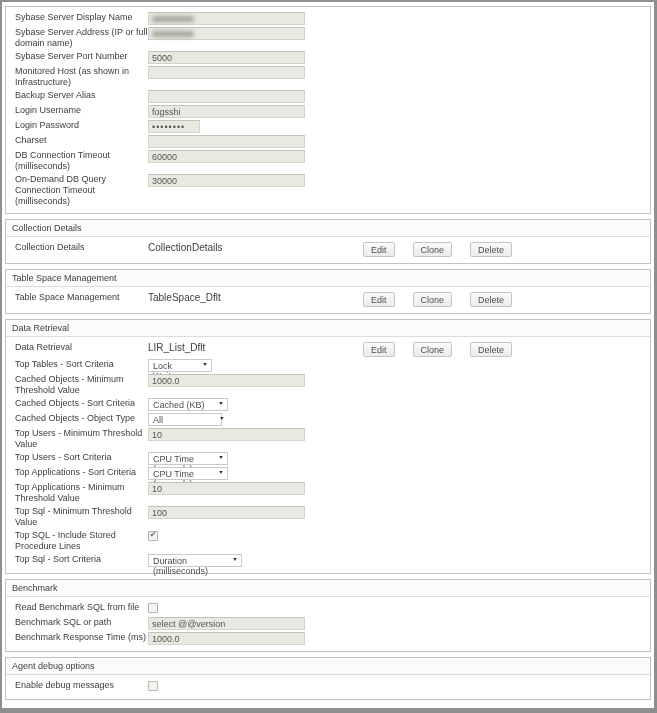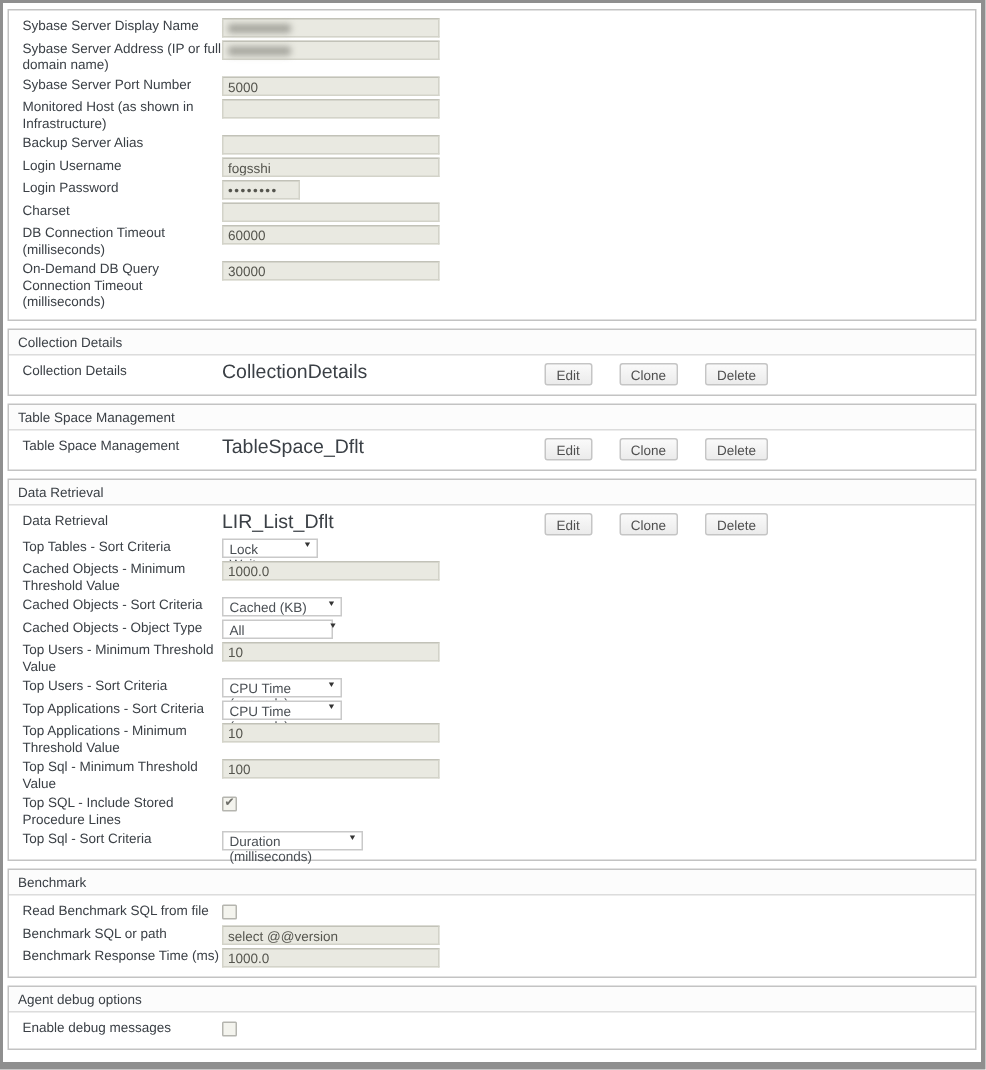--- a/index.html
+++ b/index.html
@@ -15,21 +15,21 @@
     border-bottom:1px solid #dcdcdc;
   }
   .sec-body{padding:3px 0 4px 0}
   .row{display:flex;align-items:flex-start;margin:2px 0;min-height:13px}
   .label{
     flex:none;width:133px;padding-left:9px;font-size:9px;color:#3b4046;
     line-height:11px;
   }
   .ctl{flex:1;display:flex;align-items:flex-start}
   .tin{
-    box-sizing:border-box;width:145px;height:13px;background:#e9e9e1;
+    box-sizing:border-box;width:157px;height:13px;background:#e9e9e1;
     border:1px solid #d3d3c9;border-top-color:#c2c2b8;
     font-size:9px;color:#55554e;padding:0 3px;font-family:inherit;line-height:11px;
   }
   .tin.narrow{width:52px;letter-spacing:1px}
   div.tin{display:flex;align-items:center}
   .smudge{
     display:inline-block;width:42px;height:6px;background:#a5a59d;
     filter:blur(2px);border-radius:2px;
   }
   .sel{
@@ -37,21 +37,21 @@
     font-size:9px;color:#4a4f54;padding:1px 3px 1px 4px;cursor:default;
     display:flex;justify-content:space-between;align-items:flex-start;
   }
   .sel-arrow{font-size:6px;color:#333;margin-left:8px;transform:scaleY(.9)}
   .checkbox{
     box-sizing:border-box;width:10px;height:10px;margin-top:1px;cursor:pointer;
     border:1px solid #b5b5af;background:#f4f4ee;border-radius:1px;
     font-size:8px;line-height:8px;color:#6d6d68;text-align:center;
   }
   .checkbox .glyph{position:relative;top:-1px}
-  .val{font-size:13px;color:#3b4046;width:201px;flex:none;line-height:12px}
+  .val{font-size:10px;color:#3b4046;width:201px;flex:none;line-height:12px}
   .btns{display:flex}
   .btns button{
     font-size:9px;color:#4f4f4f;height:15px;box-sizing:border-box;cursor:pointer;
     background:linear-gradient(#fafafa,#ebebeb);border:1px solid #c5c5c5;
     border-radius:2px;padding:1px 7px;margin-right:4px;font-family:inherit;margin-left:14px;
   }
 </style>
 </head>
 <body>
 

